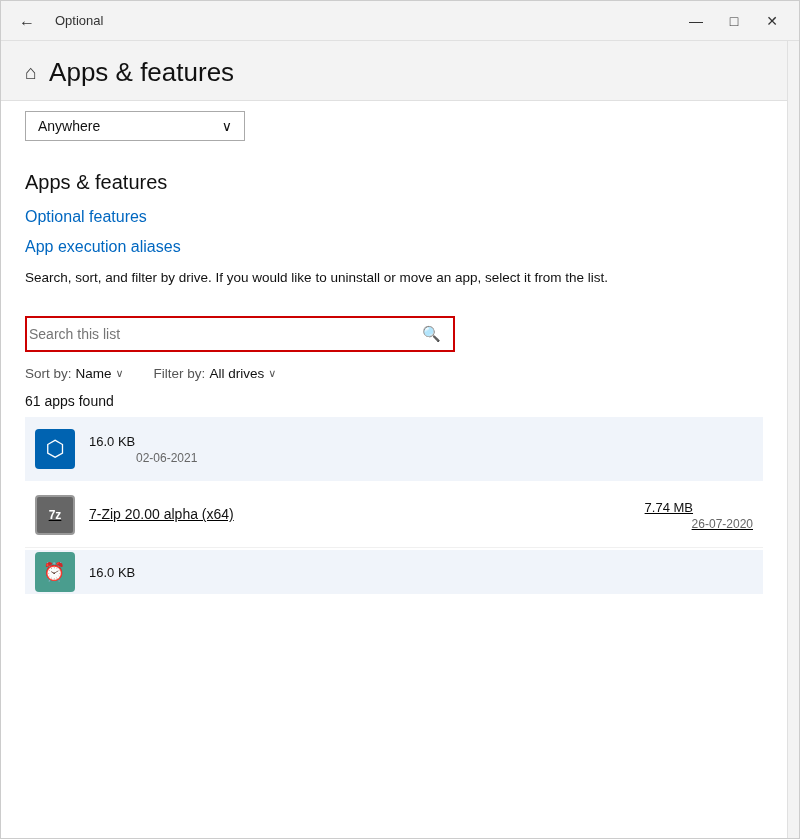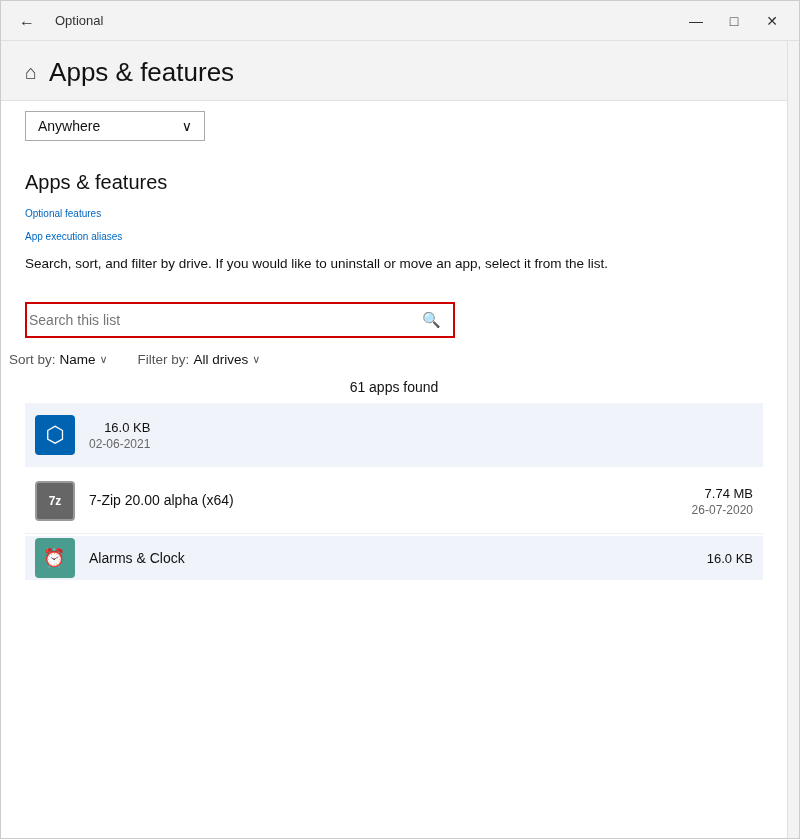--- a/index.html
+++ b/index.html
@@ -99,40 +99,40 @@
     .filter-row {
       padding: 10px 24px;
       background: #fff;
     }
     .anywhere-dropdown {
       display: flex;
       align-items: center;
       justify-content: space-between;
       border: 1px solid #aaa;
       padding: 6px 12px;
-      width: 180px;
+      width: 220px;
       cursor: pointer;
       font-size: 14px;
       color: #111;
       background: #fff;
     }
 
     .section {
       padding: 20px 24px 0 24px;
       background: #fff;
     }
     .section-title {
       font-size: 20px;
       font-weight: 300;
       color: #111;
       margin-bottom: 14px;
     }
     .link {
       color: #0067c0;
-      font-size: 10px;
+      font-size: 16px;
       cursor: pointer;
       text-decoration: none;
       display: block;
       margin-bottom: 12px;
     }
     .description-text {
       font-size: 13.5px;
       color: #111;
       line-height: 1.5;
       margin-top: 10px;
@@ -160,57 +160,56 @@
       transform: translateY(-50%);
       background: none;
       border: none;
       cursor: pointer;
       font-size: 15px;
       color: #444;
       padding: 4px;
     }
 
     .sort-filter-row {
-      padding: 14px 24px 8px 8px;
+      padding: 14px 24px 8px 24px;
       display: flex;
       align-items: center;
       gap: 30px;
       font-size: 13.5px;
       color: #111;
     }
     .sort-filter-item {
       display: flex;
       align-items: center;
       gap: 4px;
       cursor: pointer;
     }
     .sort-filter-item .label { color: #555; }
     .sort-filter-item .value { color: #111; font-weight: 400; }
     .chevron-down { font-size: 11px; color: #555; }
 
     .apps-count {
       padding: 4px 24px 8px 24px;
       font-size: 14px;
       color: #111;
-      text-align: center;
     }
 
     .app-list {
       padding: 0 24px;
     }
     .app-item {
       display: flex;
       align-items: center;
       padding: 12px 10px;
       background: #f0f4fa;
       margin-bottom: 2px;
       cursor: pointer;
       gap: 14px;
     }
-    .app-item.white-bg { background: #fff; border-bottom: 1px solid #f0f0f0; }
+    .app-item.white-bg { background: #fff; border-bottom: 1px solid #f0f0f0; text-decoration: underline; }
 
     .app-icon {
       width: 40px;
       height: 40px;
       border-radius: 4px;
       flex-shrink: 0;
       display: flex;
       align-items: center;
       justify-content: center;
       font-size: 22px;
@@ -226,30 +225,30 @@
       font-size: 14px;
       font-weight: 500;
       color: #111;
     }
     .app-publisher {
       font-size: 12px;
       color: #666;
       margin-top: 2px;
     }
     .app-meta {
-      text-align: right;
     }
     .app-size {
       font-size: 13px;
       color: #111;
     }
     .app-date {
       font-size: 12px;
       color: #666;
       margin-top: 2px;
+      margin-left: 47px;
     }
 
     .partial-app {
       display: flex;
       align-items: center;
       padding: 10px 10px;
       background: #f0f4fa;
       gap: 14px;
       overflow: hidden;
       height: 44px;
@@ -331,23 +330,20 @@
             <div class="app-publisher"></div>
           </div>
           <div class="app-meta">
             <div class="app-size">7.74 MB</div>
             <div class="app-date">26-07-2020</div>
           </div>
         </div>
 
         <div class="partial-app">
           <div class="app-icon teal" style="font-size:18px;">⏰</div>
-          <div class="app-info">
-            <div class="app-name">Alarms &amp; Clock</div>
-          </div>
           <div class="app-meta">
             <div class="app-size">16.0 KB</div>
           </div>
         </div>
       </div>
 
     </div>
 
     <div class="scrollbar-track"></div>
   </div>

